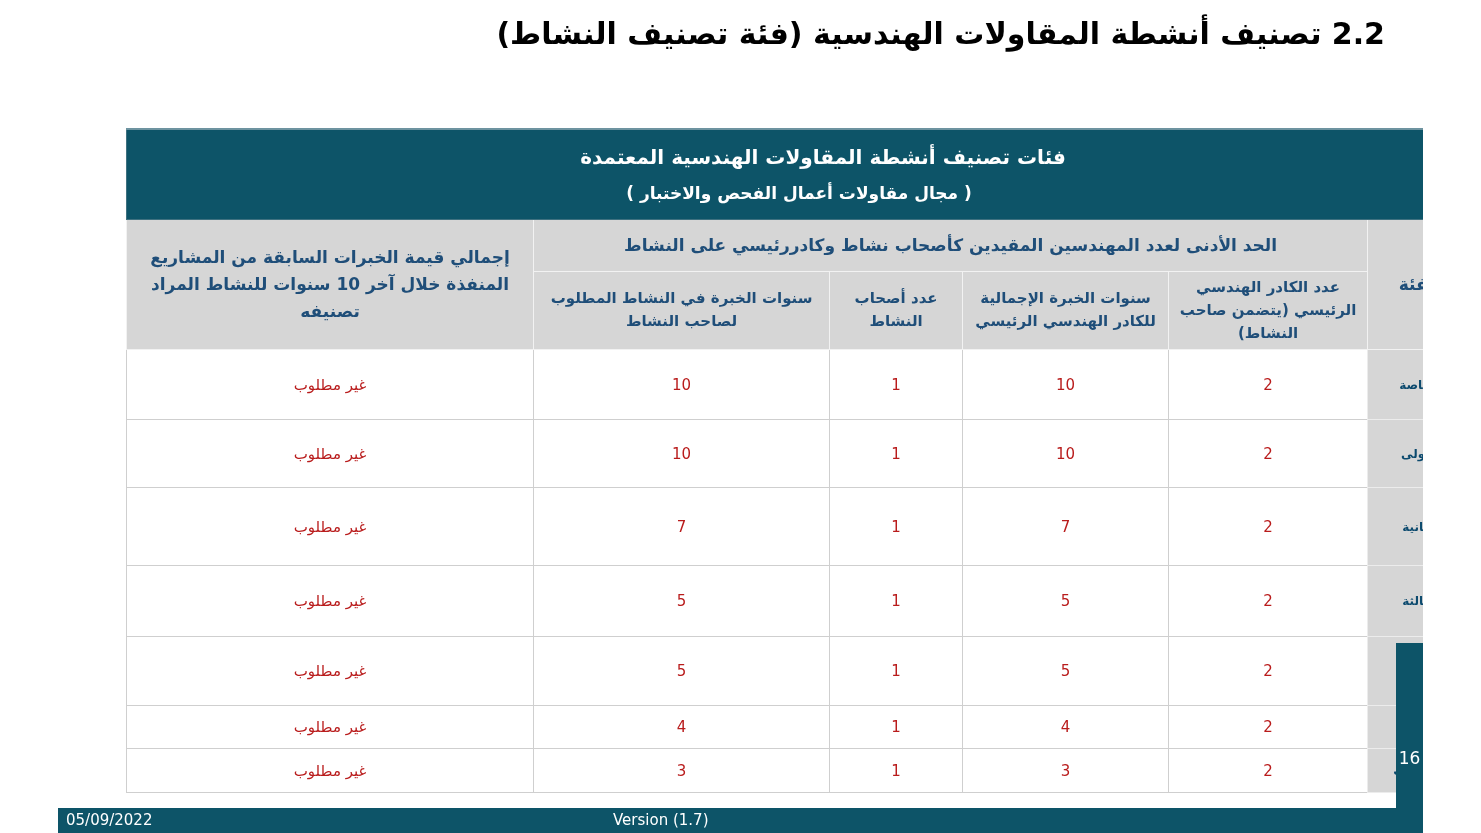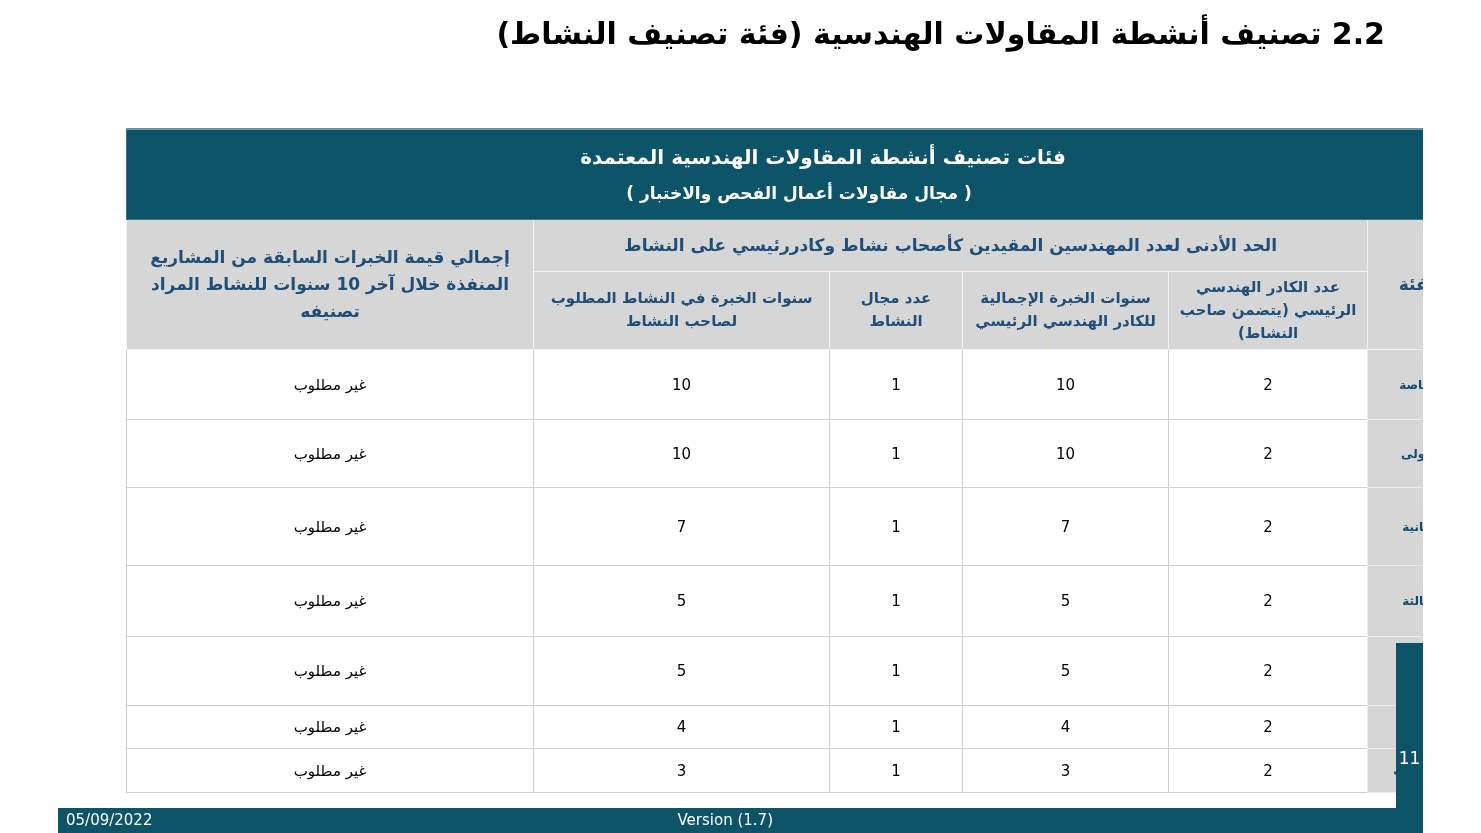--- a/index.html
+++ b/index.html
@@ -48,21 +48,21 @@
     padding:4px 8px;
   }
   tr.group-row th { height:52px; font-size:17px; }
   tr.sub-row th { height:70px; font-size:15px; line-height:1.55; }
   th.prev-head { font-size:15.5px; line-height:1.6; padding:4px 14px; }
   th.cat-head { font-size:16px; }
 
   tbody td {
     background:#ffffff; border:1px solid #cfcfcf;
     text-align:center; vertical-align:middle;
-    font-size:15px; color:#000000;
+    font-size:15px; color:#b91c1c;
   }
   tbody td.cat {
     background:#d6d6d6; border:1px solid #ececec;
     color:#0c4a6e; font-weight:bold; font-size:12px;
   }
   tbody tr:nth-child(1) { height:70px; }
   tbody tr:nth-child(2) { height:68px; }
   tbody tr:nth-child(3) { height:78px; }
   tbody tr:nth-child(4) { height:71px; }
   tbody tr:nth-child(5) { height:69px; }
@@ -78,21 +78,21 @@
     position:absolute; top:105px; left:0; width:100%;
     color:#ffffff; font-size:17px; text-align:center;
   }
 
   
   .footer-bar {
     position:absolute; left:0; bottom:0; width:1481px; height:25px;
     background:#0d5468; color:#ffffff; font-size:15px;padding-left:36px;
   }
   .footer-date { position:absolute; left:8px; top:3px; }
-  .footer-version { position:absolute; left:555px; top:3px; width:160px; text-align:right; }
+  .footer-version { position:absolute; left:555px; top:3px; width:160px; text-align:left; }
 </style>
 </head>
 <body>
 
 <div id="canvas">
 
   <div class="red-bar"></div>
 
   <div class="page-title">2.2 تصنيف أنشطة المقاولات الهندسية (فئة تصنيف النشاط)</div>
 
@@ -114,21 +114,21 @@
           </th>
         </tr>
         <tr class="group-row">
           <th class="gray cat-head" rowspan="2">الفئة</th>
           <th class="gray" colspan="4">الحد الأدنى لعدد المهندسين المقيدين كأصحاب نشاط وكادررئيسي على النشاط</th>
           <th class="gray prev-head" rowspan="2">إجمالي قيمة الخبرات السابقة من المشاريع المنفذة خلال آخر 10 سنوات للنشاط المراد تصنيفه</th>
         </tr>
         <tr class="sub-row">
           <th class="gray">عدد الكادر الهندسي الرئيسي (يتضمن صاحب النشاط)</th>
           <th class="gray">سنوات الخبرة الإجمالية للكادر الهندسي الرئيسي</th>
-          <th class="gray">عدد مجال النشاط</th>
+          <th class="gray">عدد أصحاب النشاط</th>
           <th class="gray">سنوات الخبرة في النشاط المطلوب لصاحب النشاط</th>
         </tr>
       </thead>
       <tbody>
         <tr>
           <td class="cat">الخاصة</td>
           <td>2</td>
           <td>10</td>
           <td>1</td>
           <td>10</td>
@@ -180,21 +180,21 @@
           <td>3</td>
           <td>1</td>
           <td>3</td>
           <td>غير مطلوب</td>
         </tr>
       </tbody>
     </table>
   </div>
 
   <div class="page-tab">
-    <div class="num">11</div>
+    <div class="num">16</div>
   </div>
 
   <div class="footer-bar">
     <span class="footer-date">05/09/2022</span>
     <span class="footer-version">Version (1.7)</span>
   </div>
 
 </div>
 
 </body></html>

